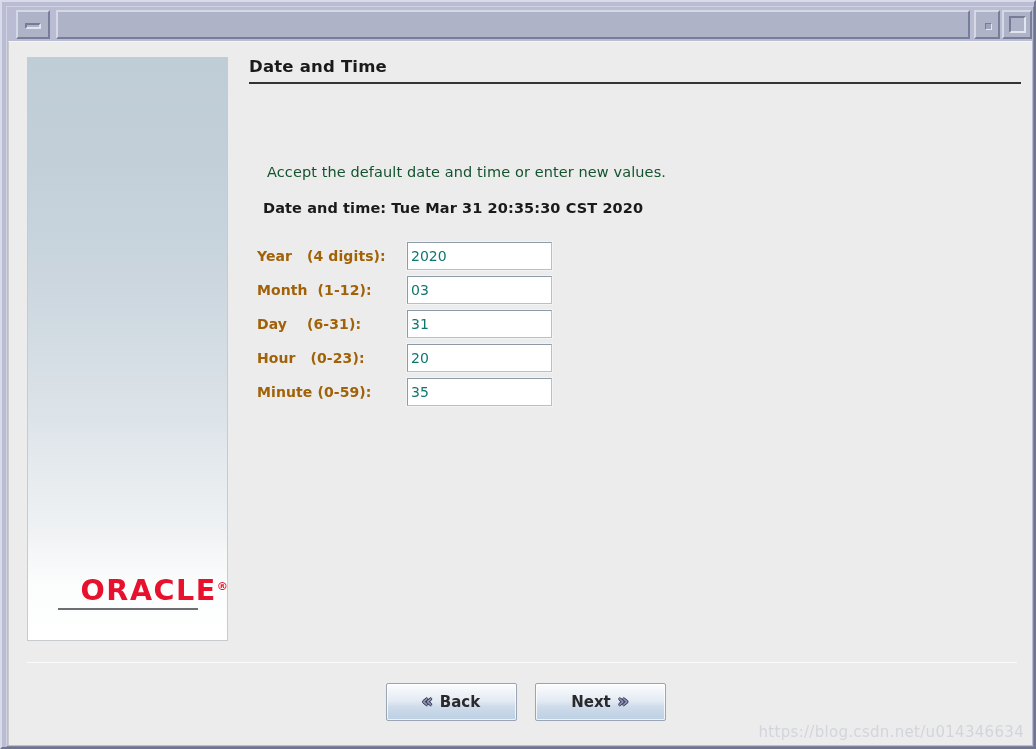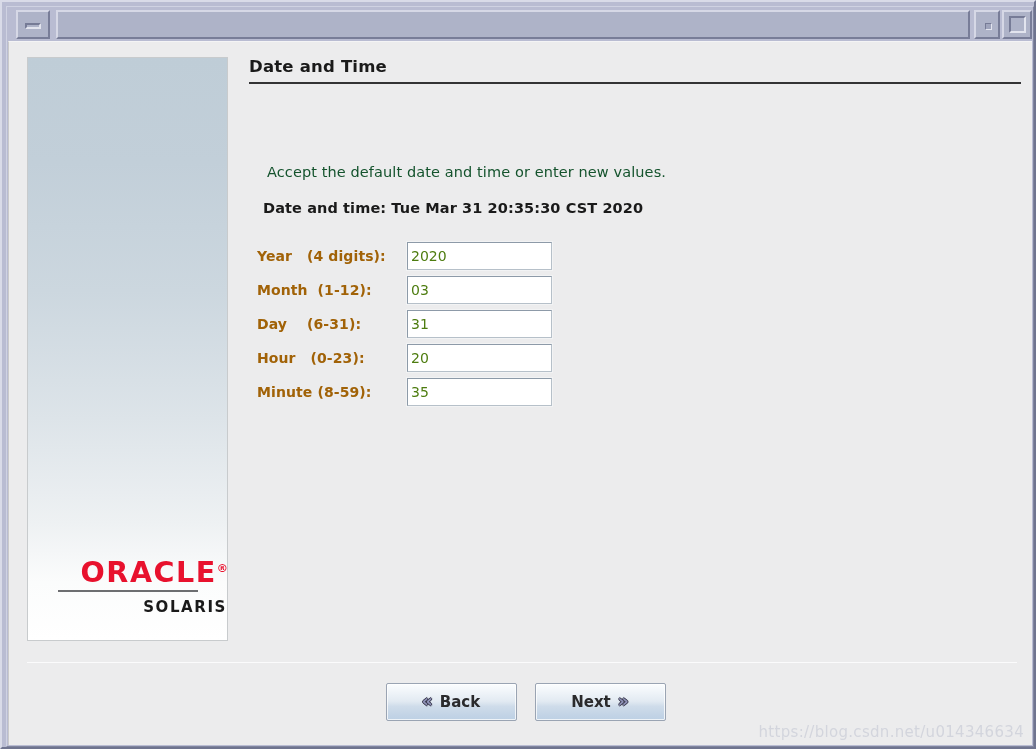--- a/index.html
+++ b/index.html
@@ -216,21 +216,21 @@
     width: 145px;
     height: 28px;
     background: #ffffff;
     border-top: 1px solid #8d9aa8;
     border-left: 1px solid #8d9aa8;
     border-right: 1px solid #b6c0c9;
     border-bottom: 1px solid #b6c0c9;
     outline: 1px solid #f2f3f4;
     font-family: "DejaVu Sans", "Liberation Sans", sans-serif;
     font-size: 14px;
-    color: #4d7c0f;
+    color: #0f766e;
     padding: 8px 3px;
     line-height: 26px;
   }
 
   
   #button-separator {
     position: absolute;
     left: 18px; top: 620px;
     width: 990px; height: 1px;
     background: #c6c6c8;
@@ -310,21 +310,20 @@
   </div>
 
   <div id="client-area">
 
     <div id="sidebar">
       <div id="oracle-logo-wrap">
         <div id="oracle-wordmark">
           <span>ORACLE</span><span class="tm">®</span>
         </div>
         <div id="oracle-rule"></div>
-        <div id="solaris-word">SOLARIS</div>
       </div>
     </div>
 
     <div id="content-pane">
       <div id="page-heading">Date and Time</div>
       <div id="heading-rule"></div>
 
       <div id="intro-text">Accept the default date and time or enter new values.</div>
       <div id="current-datetime">Date and time: Tue Mar 31 20:35:30 CST 2020</div>
 
@@ -344,21 +343,21 @@
           <span class="field-label">Day    (6-31):</span>
           <input class="field-input" type="text" value="31" style="">
         </div>
 
         <div class="field-row">
           <span class="field-label">Hour   (0-23):</span>
           <input class="field-input" type="text" value="20" style="">
         </div>
 
         <div class="field-row">
-          <span class="field-label">Minute (8-59):</span>
+          <span class="field-label">Minute (0-59):</span>
           <input class="field-input" type="text" value="35" style="">
         </div>
 
       </div>
     </div>
 
     <div id="button-separator"></div>
 
     <div id="button-bar">
       <div class="wizard-button">

